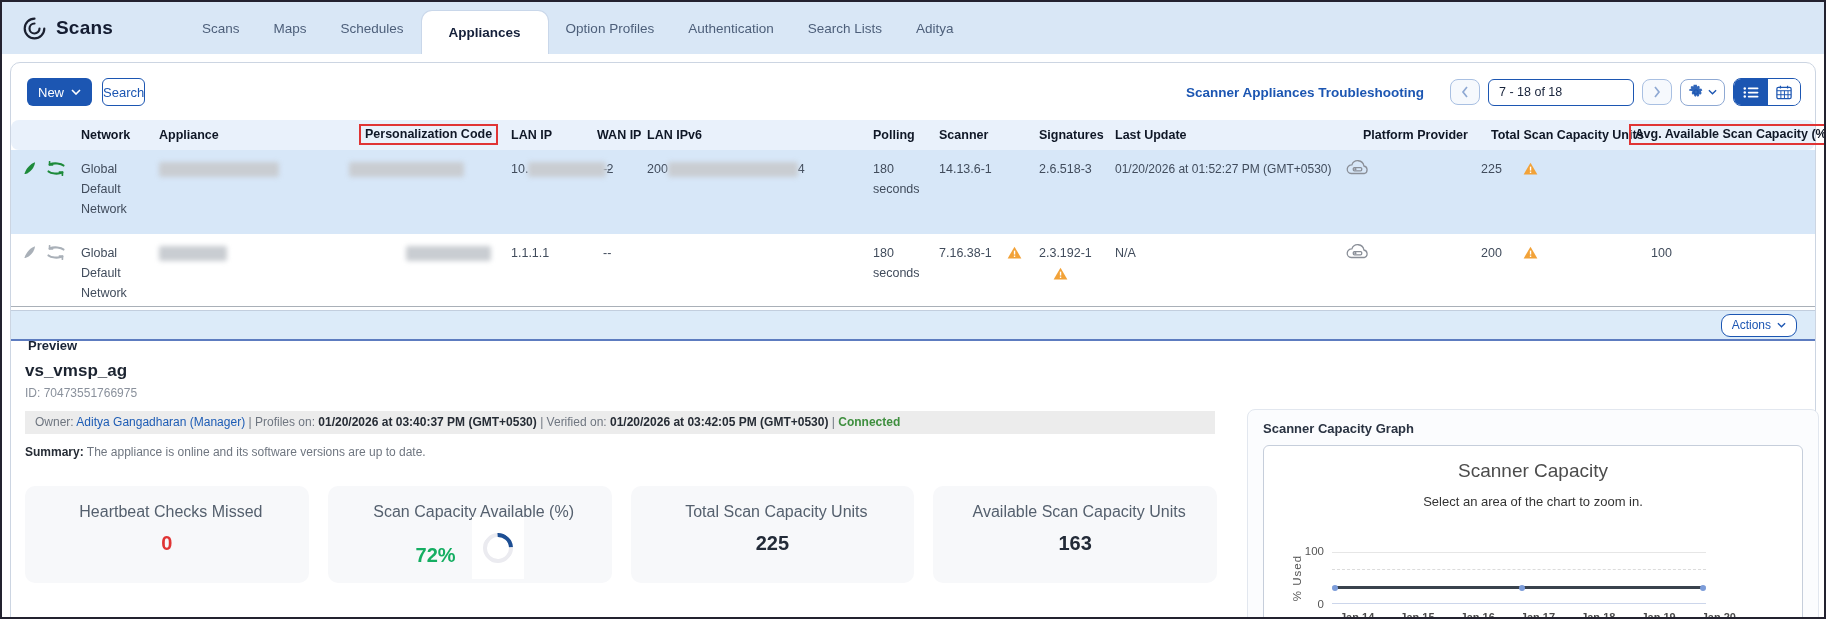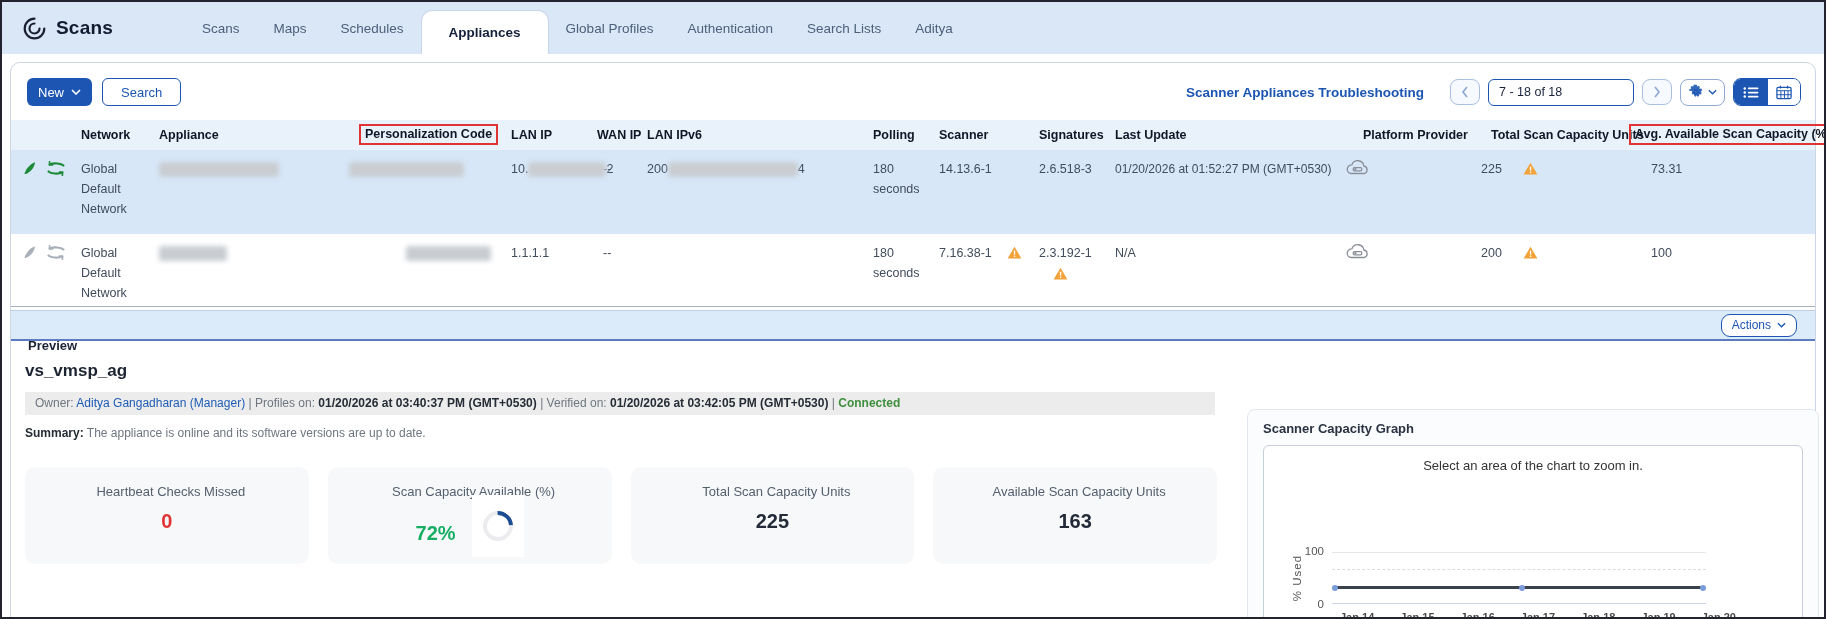--- a/index.html
+++ b/index.html
@@ -21,39 +21,39 @@
     border-radius:11px 11px 0 0; font-weight:bold; color:#15203a; padding:12px 27px;
   }
   
   .main { position:absolute; left:8px; right:8px; top:60px; bottom:-12px;
     border:1px solid #ccd5e2; border-radius:10px; background:#fff; }
   
   .toolbar { display:flex; align-items:center; padding:15px 14px 9px 16px; }
   .btn-primary { background:#1c56b2; color:#fff; border:none; border-radius:6px; height:28px;
     padding:0 11px; font-size:13px; font-family:inherit; display:flex; align-items:center; gap:7px; cursor:pointer; }
   .btn-outline { background:#fff; color:#1c56b2; border:1.5px solid #1c56b2; border-radius:6px; height:28px;
-    padding:0 18px; font-size:13px; font-family:inherit; display:flex; align-items:center; cursor:pointer; }
+    padding:0 0; font-size:13px; font-family:inherit; display:flex; align-items:center; cursor:pointer; }
   .toolbar .btn-outline { margin-left:10px; }
   .toolbar-right { margin-left:auto; display:flex; align-items:center; gap:8px; }
   .ts-link { color:#1c56b2; font-size:13.5px; font-weight:bold; text-decoration:none; margin-right:18px; }
   .pg-btn { width:30px; height:26px; border:1px solid #a9c0e2; background:#f6f9fd; border-radius:8px;
     display:flex; align-items:center; justify-content:center; cursor:pointer; }
   .pg-box { width:146px; height:27px; border:1.5px solid #1c56b2; border-radius:6px; background:#fff;
     font-size:12.5px; color:#17223a; display:flex; align-items:center; padding-left:10px; }
   .gear-btn { height:27px; border:1px solid #8fa9d3; background:#fff; border-radius:8px; padding:0 7px;
     display:flex; align-items:center; gap:4px; cursor:pointer; }
   .seg { display:flex; border:1.5px solid #1c56b2; border-radius:8px; overflow:hidden; height:28px; }
   .seg-item { width:33px; display:flex; align-items:center; justify-content:center; cursor:pointer; background:#fff; }
   .seg-item.active { background:#1c56b2; }
   .seg-item + .seg-item { border-left:1.5px solid #1c56b2; }
   
   .grid { display:grid;
     grid-template-columns:26px 42px 78px 200px 152px 86px 50px 226px 66px 100px 76px 230px 136px 148px auto; }
   .thead { background:#e9f1fb; font-size:12.5px; font-weight:bold; color:#0f1726;
-    padding:4px 0 5px; align-items:center; margin-top:5px; }
+    padding:4px 0 5px; align-items:center; margin-top:5px;border-radius:8px; }
   .th { padding-left:2px; cursor:pointer; white-space:nowrap; }
   .red-box { border:2px solid #e03434; padding:1px 4px 2px; display:inline-block; }
   .row { font-size:12.5px; color:#414c5c; line-height:20px; padding-top:9px; cursor:pointer; }
   .row.selected { background:#d7e7f8; min-height:84px; }
   .row.plain { min-height:66px; }
   .cell { padding-left:2px; }
   .net { max-width:56px; }
   .blur { background:#c9cdd2; height:15px; border-radius:2px; filter:blur(2.5px); display:inline-block; vertical-align:middle; }
   .iconcell { padding-top:2px; padding-left:12px; }
   .nowrap { white-space:nowrap; font-size:12px; }
@@ -76,21 +76,21 @@
     width:1190px; white-space:nowrap; }
   .owner-bar a { color:#1d5cb5; text-decoration:none; }
   .owner-bar b { color:#262c35; font-weight:bold; }
   .status-green { color:#3f8f3f; font-weight:bold; }
   .summary-line { margin-top:11px; font-size:12px; color:#6f7680; }
   .summary-line b { color:#262c35; }
   
   .cards { display:flex; gap:19px; margin-top:27px; width:1192px; }
   .card { flex:1; background:#f7f8fa; border-radius:10px; height:97px; display:flex; flex-direction:column;
     align-items:center; padding-top:17px; }
-  .card-label { font-size:13px; color:#55606e;padding-left:8px; }
+  .card-label { font-size:16px; color:#55606e;padding-left:8px; }
   .card-value { font-size:20px; font-weight:bold; color:#232b38; margin-top:11px; }
   .val-red { color:#e03434; } .val-green { color:#15ae62; }
   .val-row { display:flex; align-items:center; }
   .spin-box { background:#fff; width:52px; height:62px; margin-left:16px; margin-top:-4px;
     display:flex; align-items:center; justify-content:center; }
   .spinner { width:30px; height:30px; border-radius:50%; border:4px solid #ebebf0; border-top-color:#1d4e93;
     transform:rotate(42deg); }
   
   .graph-panel { position:absolute; left:1236px; top:346px; width:572px; height:286px;
     background:#fbfcfe; border:1px solid #e2e7ef; border-radius:8px; padding:11px 15px; }
@@ -125,21 +125,21 @@
           <path d="M12 7.2a4.8 4.8 0 1 0 4.8 4.8"></path>
       </svg>
     </span>
     <span class="app-title">Scans</span>
   </div>
   <nav class="tabs">
     <div class="tab">Scans</div>
     <div class="tab">Maps</div>
     <div class="tab">Schedules</div>
     <div class="tab active">Appliances</div>
-    <div class="tab">Global Profiles</div>
+    <div class="tab">Option Profiles</div>
     <div class="tab">Authentication</div>
     <div class="tab">Search Lists</div>
     <div class="tab">Aditya</div>
   </nav>
 </div>
 
 <div class="main">
 
   <div class="toolbar">
     <button class="btn-primary">
@@ -265,21 +265,20 @@
     <span class="cell" style="white-space:nowrap">
       <span>225</span>
       <span class="warn-gap" style="display:inline-block">
         <svg width="15" height="13" viewBox="0 0 16 14">
             <path d="M8 .8L15.4 13.4H.6z" fill="#f2a238"></path>
             <rect x="7.3" y="5" width="1.5" height="4.2" fill="#fff"></rect>
             <rect x="7.3" y="10.3" width="1.5" height="1.5" fill="#fff"></rect>
           </svg>
       </span>
     </span>
-    <span class="cell avg-val">73.31</span>
   </div>
 
   <div class="grid row plain">
     <span class="iconcell">
       <svg width="13" height="14" viewBox="0 0 14 15" fill="#a9b0b8">
           <path d="M1.5 14C3 8.5 7.5 3 13 1.2 12.4 6.8 8 12.3 2.6 14z"></path>
         </svg>
     </span>
     <span class="iconcell" style="padding-left:8px">
       <svg width="22" height="15" viewBox="0 0 22 15" fill="none" stroke="#a9b0b8" stroke-width="2.1" stroke-linecap="round">
@@ -346,20 +345,21 @@
       <span>
         <svg width="9" height="6" viewBox="0 0 10 6" fill="none" stroke="#1c56b2" stroke-width="1.5">
             <path d="M1 1l4 4 4-4"></path>
           </svg>
       </span>
     </button>
   </div>
 
   <div class="details">
     <div class="appliance-name">vs_vmsp_ag</div>
+    <div class="appliance-id">ID: 70473551766975</div>
     <div class="owner-bar">
       <span>Owner:</span>
       <a href="#">Aditya Gangadharan (Manager)</a>
       <span>|</span>
       <span>Profiles on:</span>
       <b>01/20/2026 at 03:40:37 PM (GMT+0530)</b>
       <span>|</span>
       <span>Verified on:</span>
       <b>01/20/2026 at 03:42:05 PM (GMT+0530)</b>
       <span>|</span>
@@ -390,20 +390,21 @@
       <div class="card">
         <div class="card-label">Available Scan Capacity Units</div>
         <div class="card-value">163</div>
       </div>
     </div>
   </div>
 
   <div class="graph-panel">
     <div class="graph-heading">Scanner Capacity Graph</div>
     <div class="chart-box">
+      <div class="chart-title">Scanner Capacity</div>
       <div class="chart-sub">
         <div>Select an area of the chart to zoom in.</div>
       </div>
       <div class="plot">
         <div class="gl gl-solid"></div>
         <div class="gl gl-dash1"></div>
         <div class="gl gl-dash2"></div>
         <div class="trend" style="bottom: 27%;">
           <span class="dot" style="left:-2px"></span>
           <span class="dot" style="left:50%"></span>

